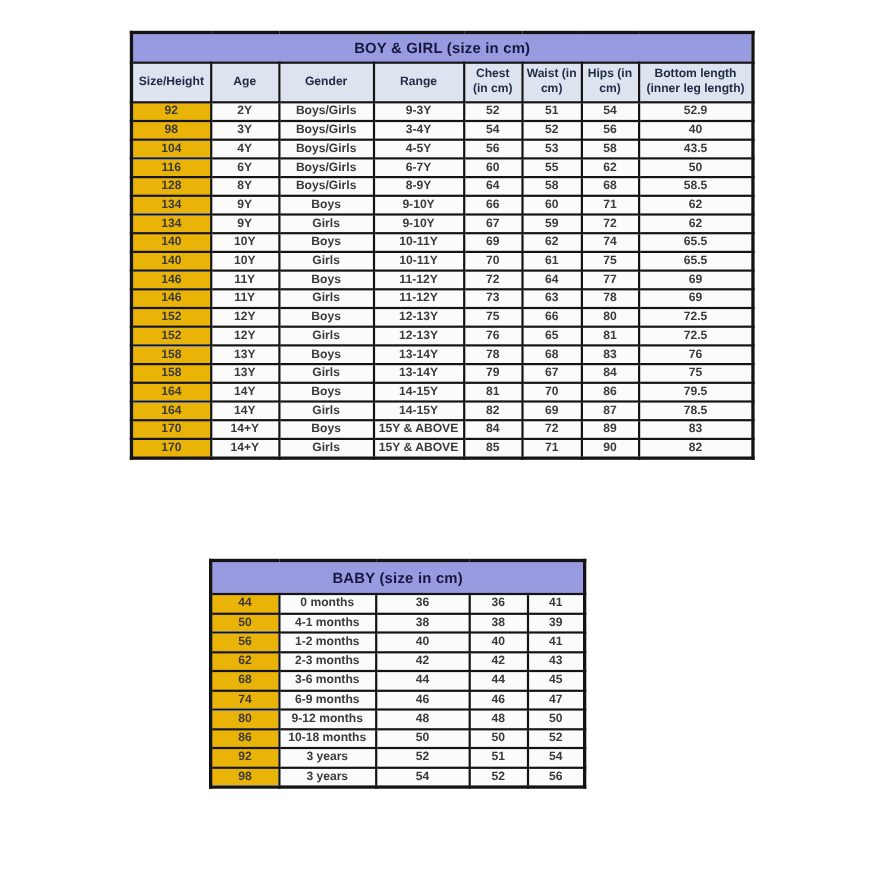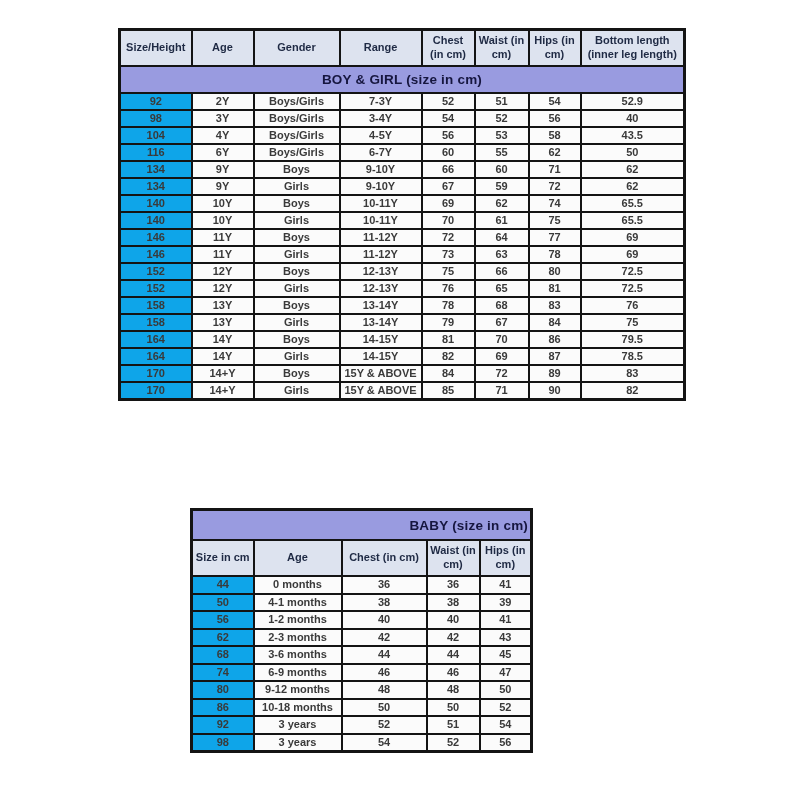--- a/index.html
+++ b/index.html
@@ -17,62 +17,62 @@
   }
   .title-cell {
     background:#999be0; color:#16163f; font-size:13.5px; font-weight:bold;
     height:25px; letter-spacing:0.2px;
   }
   thead th.col-header {
     background:#dde3ef; color:#1f2a44; font-size:11px; font-weight:bold;
     height:34px; line-height:1.25;
   }
   tbody td { font-size:11px; font-weight:bold; color:#3a3a3a; background:#fbfbfb; line-height:1; }
-  tbody td.first-col { background:#0ea5e9; }
+  tbody td.first-col { background:#eab308; }
   #table-boygirl { left:118px; top:28px; width:565px; }
   #table-boygirl tbody td { height:15px; }
   #table-baby { left:190px; top:508px; width:340px; }
-  #table-baby .title-cell { height:28px;text-align:right; }
+  #table-baby .title-cell { height:28px; }
   #table-baby tbody td { height:15.5px; }
 </style>
 </head>
 <body>
 
 <table id="table-boygirl" class="size-table">
   <colgroup>
     <col style="width:72px">
       <col style="width:62px">
       <col style="width:86px">
       <col style="width:82px">
     <col style="width:53px">
       <col style="width:54px">
       <col style="width:52px">
       <col style="width:104px">
   </colgroup>
   <thead>
     <tr>
+      <th class="title-cell" colspan="8">BOY &amp; GIRL (size in cm)</th>
+    </tr>
+    <tr>
         <th class="col-header">Size/Height</th>
         <th class="col-header">Age</th>
         <th class="col-header">Gender</th>
         <th class="col-header">Range</th>
         <th class="col-header">Chest (in cm)</th>
         <th class="col-header">Waist (in cm)</th>
         <th class="col-header">Hips (in cm)</th>
         <th class="col-header">Bottom length (inner leg length)</th>
       </tr>
-    <tr>
-      <th class="title-cell" colspan="8">BOY &amp; GIRL (size in cm)</th>
-    </tr>
   </thead>
   <tbody>
       <tr>
         <td class="first-col">92</td>
         <td>2Y</td>
         <td>Boys/Girls</td>
-        <td>7-3Y</td>
+        <td>9-3Y</td>
         <td>52</td>
         <td>51</td>
         <td>54</td>
         <td>52.9</td>
       </tr>
       <tr>
         <td class="first-col">98</td>
         <td>3Y</td>
         <td>Boys/Girls</td>
         <td>3-4Y</td>
@@ -93,20 +93,30 @@
       </tr>
       <tr>
         <td class="first-col">116</td>
         <td>6Y</td>
         <td>Boys/Girls</td>
         <td>6-7Y</td>
         <td>60</td>
         <td>55</td>
         <td>62</td>
         <td>50</td>
+      </tr>
+      <tr>
+        <td class="first-col">128</td>
+        <td>8Y</td>
+        <td>Boys/Girls</td>
+        <td>8-9Y</td>
+        <td>64</td>
+        <td>58</td>
+        <td>68</td>
+        <td>58.5</td>
       </tr>
       <tr>
         <td class="first-col">134</td>
         <td>9Y</td>
         <td>Boys</td>
         <td>9-10Y</td>
         <td>66</td>
         <td>60</td>
         <td>71</td>
         <td>62</td>
@@ -249,27 +259,20 @@
     <col style="width:62px">
       <col style="width:88px">
       <col style="width:85px">
     <col style="width:53px">
       <col style="width:52px">
   </colgroup>
   <thead>
     <tr>
       <th class="title-cell" colspan="5">BABY (size in cm)</th>
     </tr>
-    <tr>
-        <th class="col-header">Size in cm</th>
-        <th class="col-header">Age</th>
-        <th class="col-header">Chest (in cm)</th>
-        <th class="col-header">Waist (in cm)</th>
-        <th class="col-header">Hips (in cm)</th>
-      </tr>
   </thead>
   <tbody>
       <tr>
         <td class="first-col">44</td>
         <td>0 months</td>
         <td>36</td>
         <td>36</td>
         <td>41</td>
       </tr>
       <tr>

